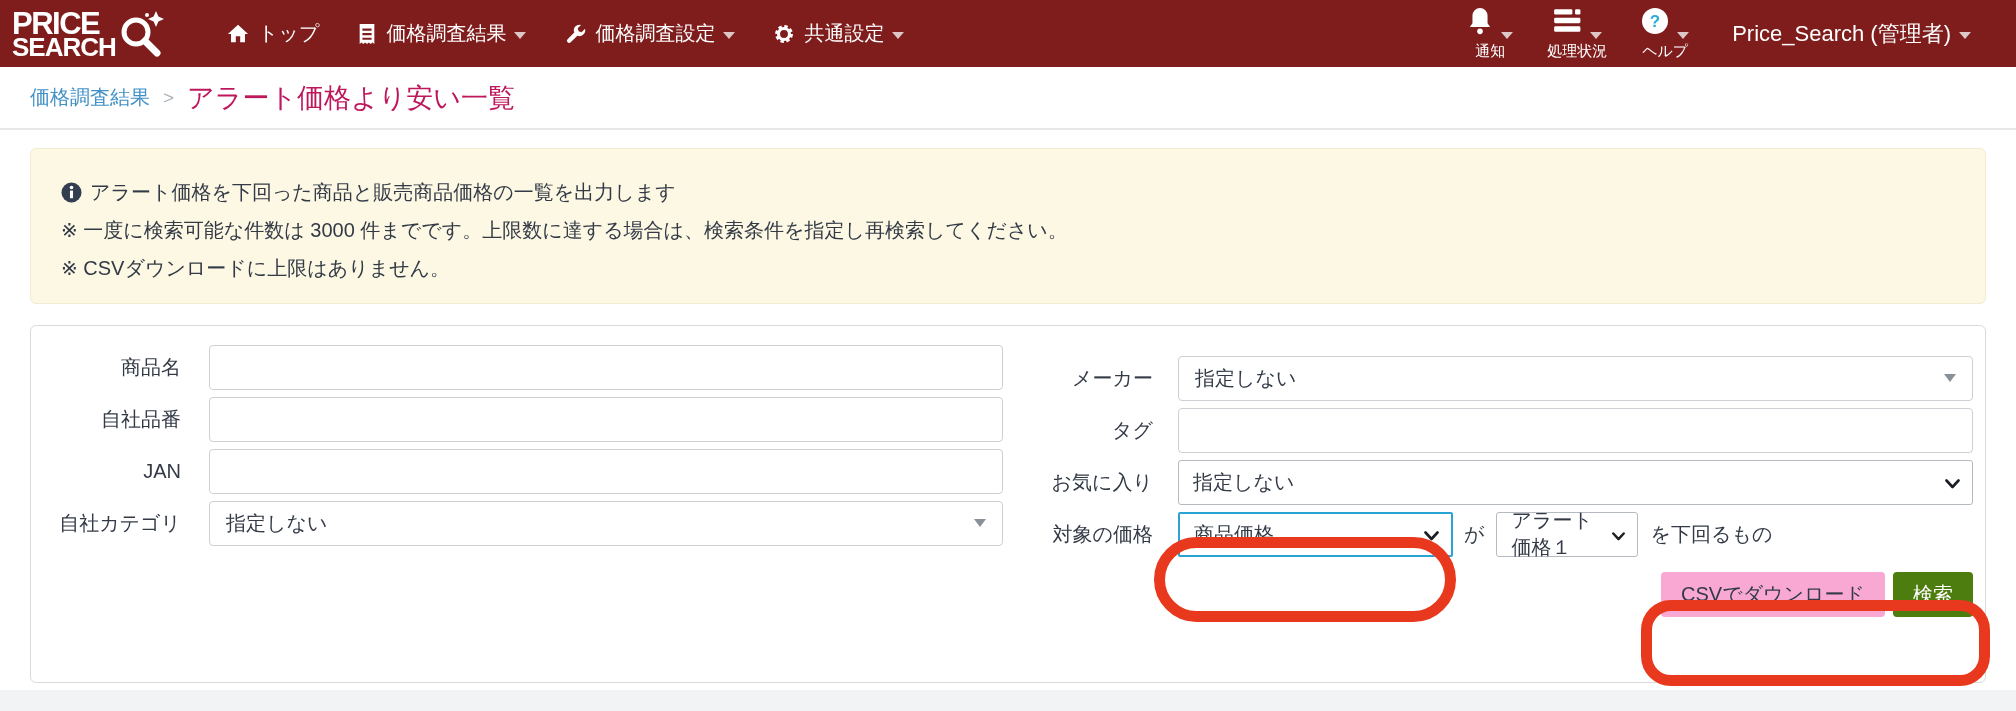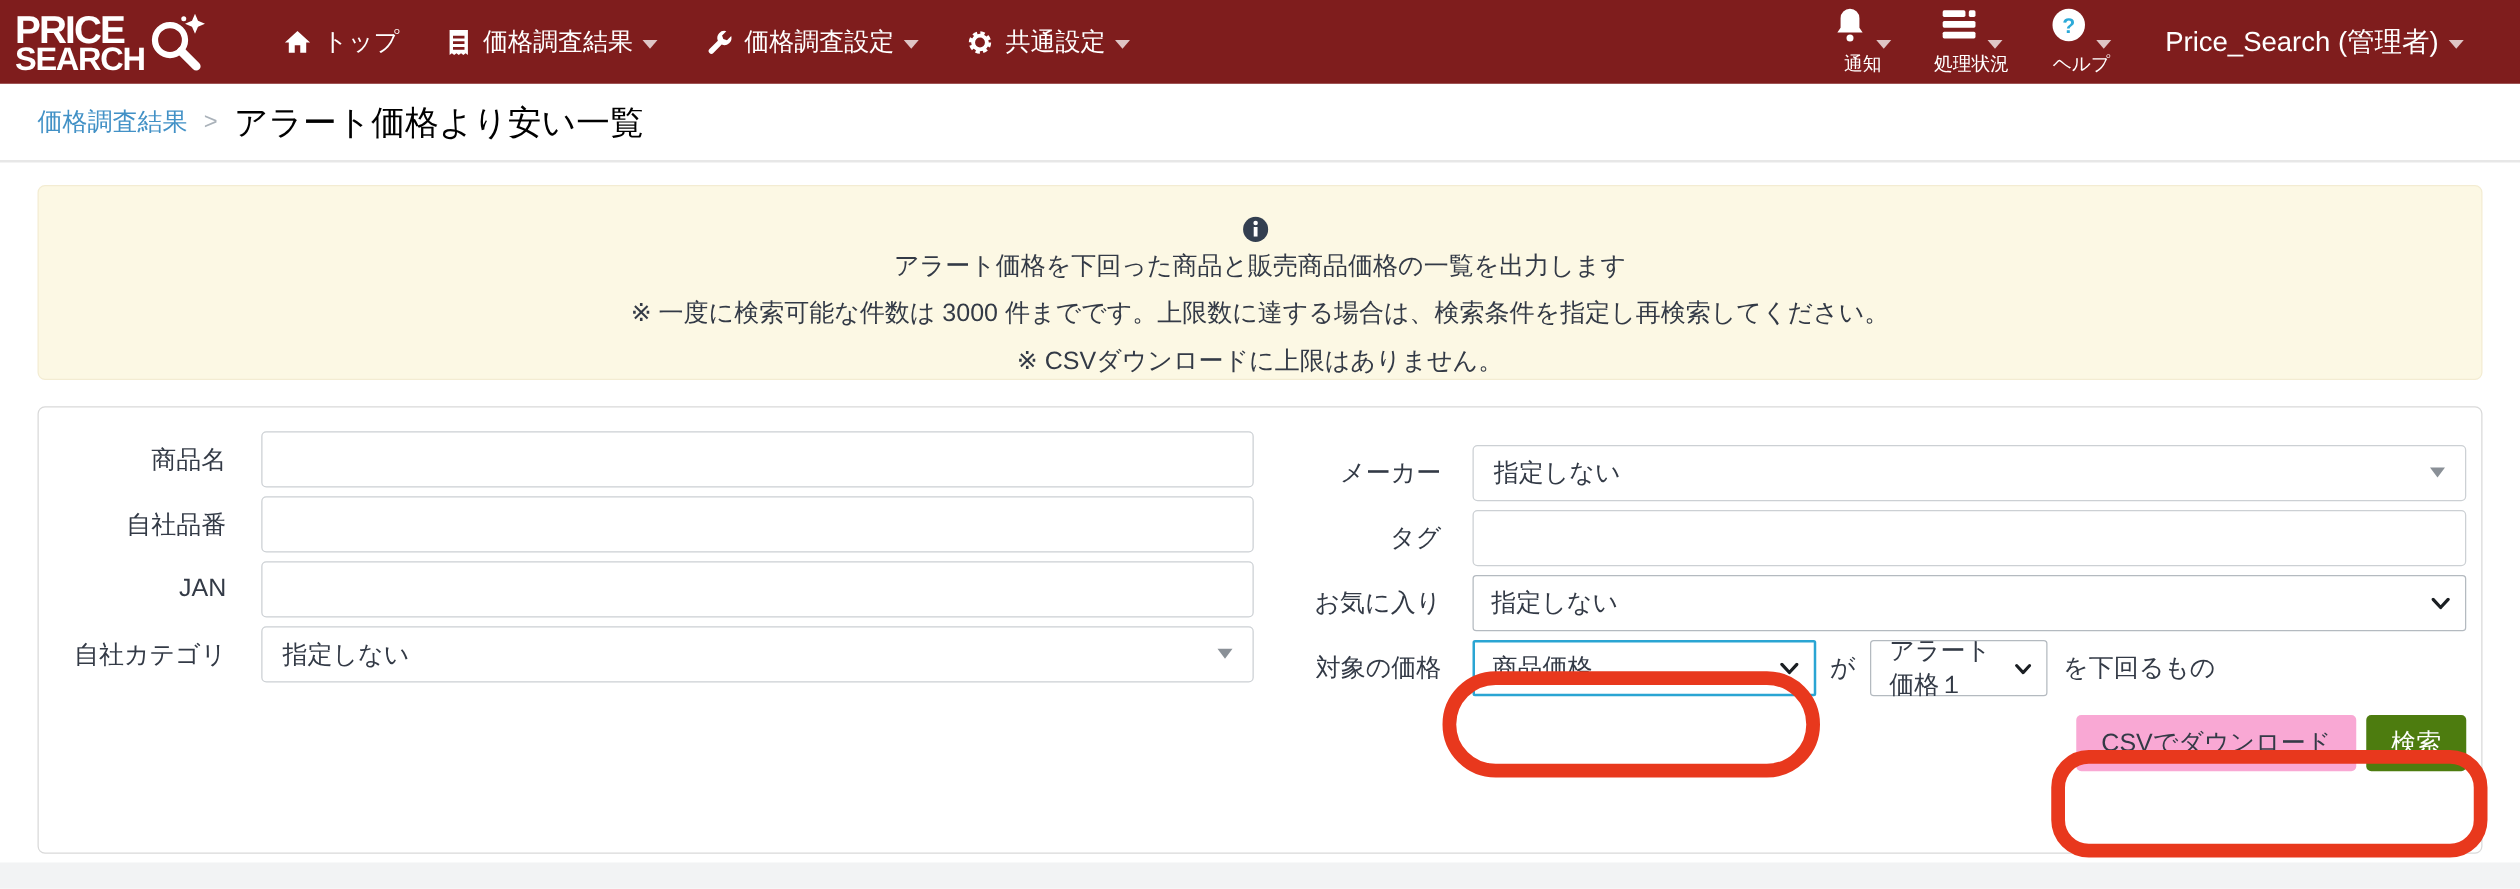--- a/index.html
+++ b/index.html
@@ -25,27 +25,27 @@
     color:#fff; height:100%; padding:0 17px; cursor:pointer; }
   .stack-item .icon-row { display:flex; align-items:flex-end; }
   .stack-item .slabel { font-size:15px; margin-top:3px; }
   .account { display:flex; align-items:center; color:#fff; font-size:22px; margin-left:26px; cursor:pointer; white-space:nowrap; }
 
   
   .crumbbar { width:100%; height:63px; background:#fff; border-bottom:2px solid #e7e7e7;
     display:flex; align-items:center; padding:0 30px; }
   .crumb-link { color:#4291c6; font-size:20px; cursor:pointer; }
   .crumb-sep { color:#aab2ba; font-size:19px; margin:0 13px; }
-  .crumb-title { color:#000000; font-size:27px; }
+  .crumb-title { color:#be185d; font-size:27px; }
 
   
   .content { position:relative; padding:18px 30px 0 30px; }
   .alertbox { width:1956px; height:156px; background:#fcf8e4; border:1px solid #f3ecd2;
     border-radius:6px; padding:24px 30px 0 30px; font-size:20px; color:#333a46; }
-  .alertbox .aline { display:flex; align-items:center; line-height:38px; white-space:nowrap;flex-direction:column; }
+  .alertbox .aline { display:flex; align-items:center; line-height:38px; white-space:nowrap; }
   .alertbox .info-ic { display:flex; margin-right:8px; flex:none; }
 
   .card { position:relative; width:1956px; height:358px; margin-top:21px; background:#fff;
     border:1px solid #d9d9d9; border-radius:6px; }
   .col-left  { position:absolute; left:0;     top:27px; width:1008px; }
   .col-right { position:absolute; left:1010px; top:38px; width:946px; }
   .frow { display:flex; align-items:center; margin-bottom:24px; height:28px; }
   .flabel { width:150px; text-align:right; margin-right:28px; font-size:20px; color:#333a46; white-space:nowrap; flex:none; }
   .col-right .flabel { width:112px; margin-right:25px; }
   .tinput { width:794px; height:45px; border:1px solid #ccd0d4; border-radius:4px;

